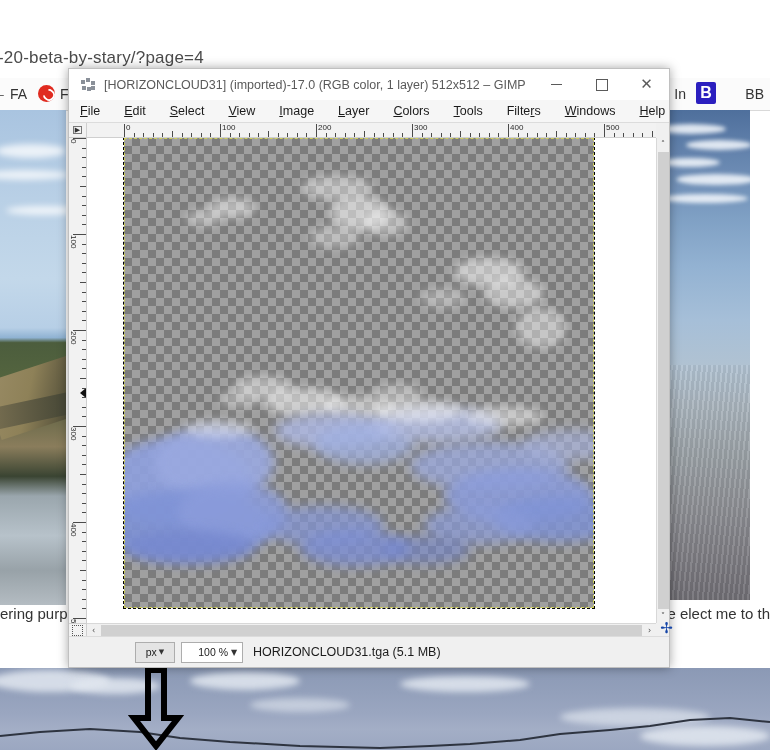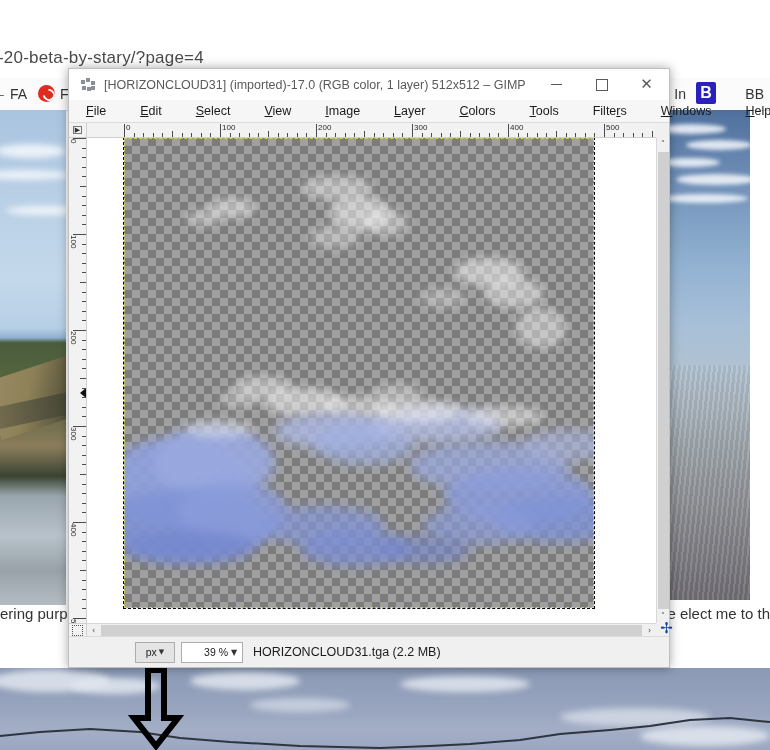--- a/index.html
+++ b/index.html
@@ -123,21 +123,21 @@
   .win-btn{
     width:45px;height:31px;display:flex;align-items:center;justify-content:center;
     color:#6a6a6a;font-size:13px;
   }
   .glyph-min{width:11px;height:1px;background:#5a5a5a;display:block;}
   .glyph-max{width:10px;height:10px;border:1px solid #5a5a5a;display:block;}
   .glyph-close{font-size:15px;line-height:1;color:#5a5a5a;font-family:"DejaVu Sans",sans-serif;}
 
   .menubar{
     height:22px;background:#f6f6f6;border-bottom:1px solid #dcdcdc;
-    display:flex;align-items:center;padding-left:8px;gap:16px;flex:0 0 auto;
+    display:flex;align-items:center;padding-left:2px;gap:6px;flex:0 0 auto;
   }
   .menu-item{
     font-size:12.5px;color:#1b1b1b;padding:2px 9px;cursor:default;white-space:nowrap;
   }
   .menu-item u{text-decoration:underline;}
 
   .canvas-area{
     flex:1 1 auto;display:grid;
     grid-template-columns:18px 1fr 13px;
     grid-template-rows:15px 1fr 13px;
@@ -531,18 +531,18 @@
       <div class="navmove">✢</div>
     </div>
   </div>
 
   <div class="statusbar">
     <div class="unit-combo">
       <span>px</span>
       <span class="caret">▼</span>
     </div>
     <div class="zoom-combo">
-      <span>39 %</span>
+      <span>100 %</span>
       <span class="arw">▼</span>
     </div>
-    <div class="status-text">HORIZONCLOUD31.tga (2.2 MB)</div>
+    <div class="status-text">HORIZONCLOUD31.tga (5.1 MB)</div>
   </div>
 </div>
 
 </body></html>

